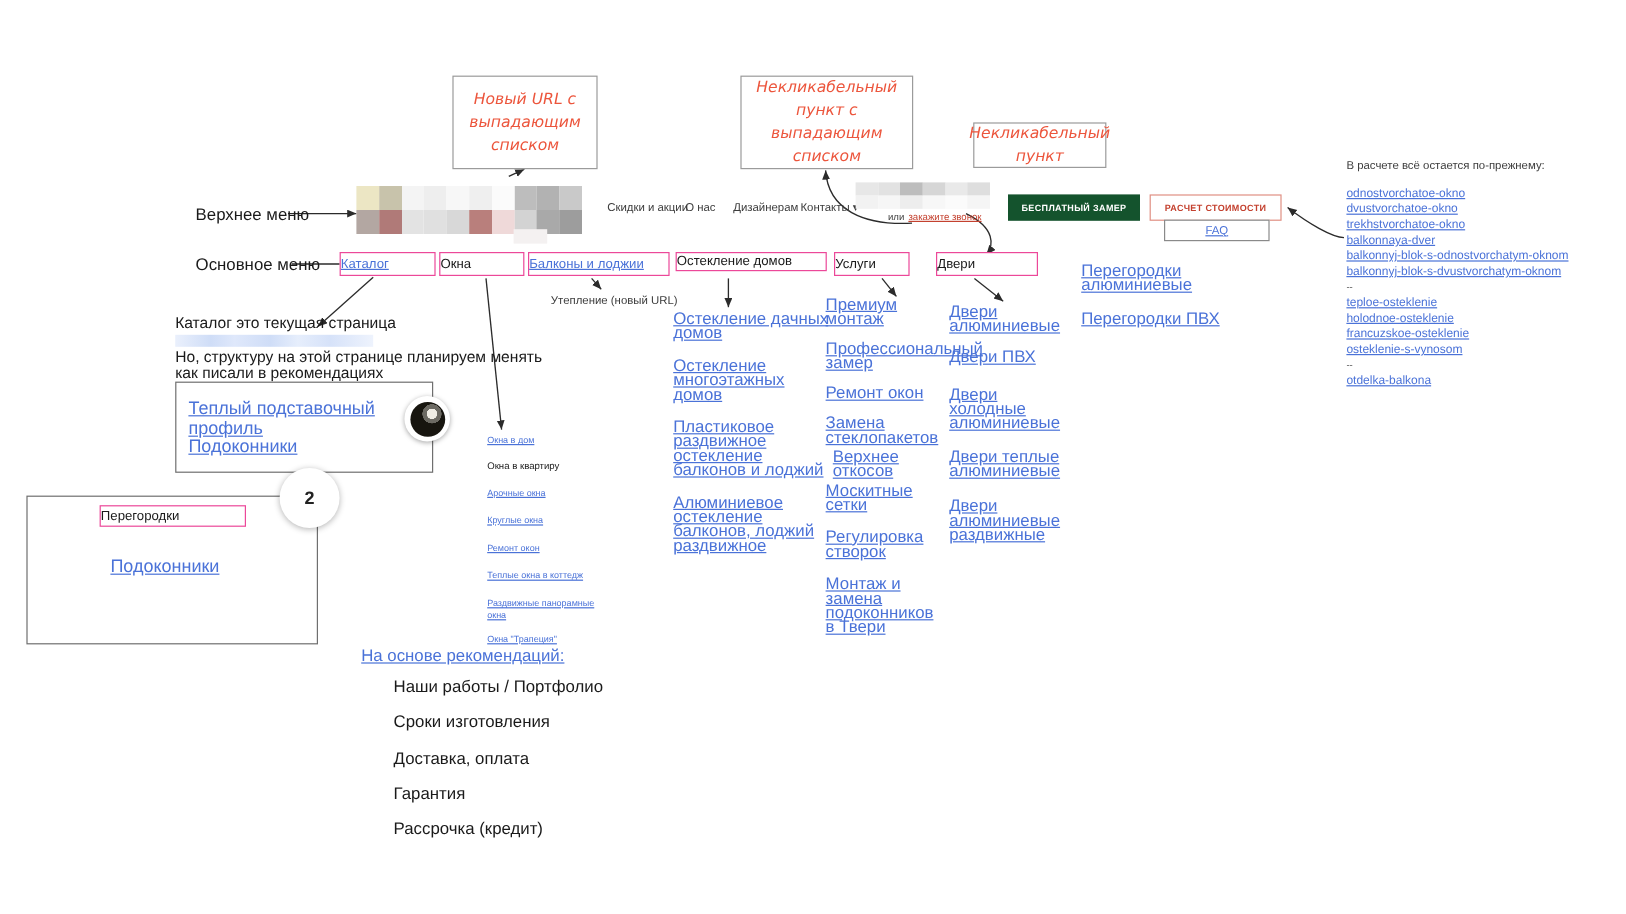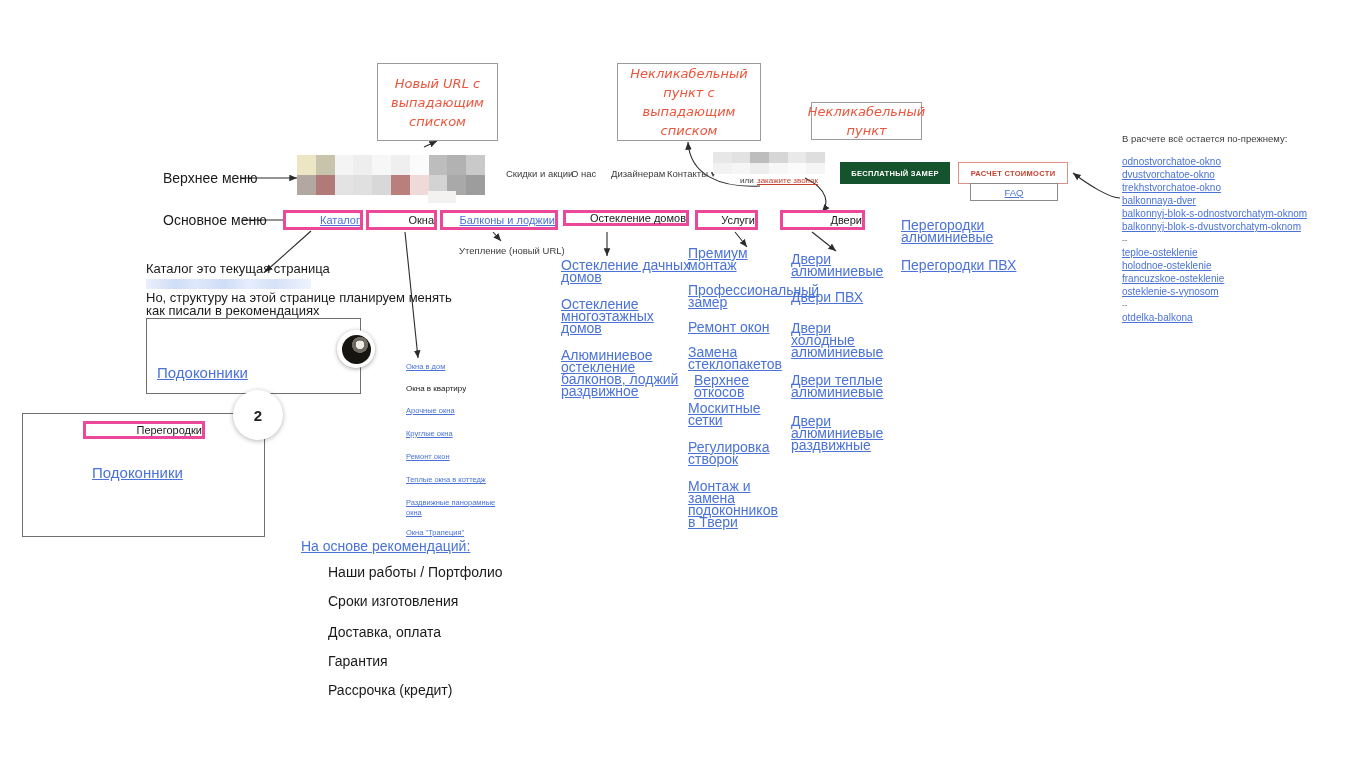--- a/index.html
+++ b/index.html
@@ -23,22 +23,22 @@
 
   
   .anno-box{
     border:1px solid #9b9b9b;background:#fff;
     display:flex;align-items:center;justify-content:center;text-align:center;
     color:#ec553c;font-style:italic;font-size:13px;line-height:19px;
     font-family:"DejaVu Sans",sans-serif;
     padding:4px 6px;box-sizing:border-box;
   }
   .menu-box{
-    border:3px solid #ec4899;background:#fff;
-    display:flex;align-items:center;justify-content:flex-end;
+    border:1px solid #ec4899;background:#fff;
+    display:flex;align-items:center;justify-content:flex-start;
     font-size:11px;box-sizing:border-box;
   }
   .menu-box .bl{color:#4a72d8;text-decoration:underline;}
   .plain-box{border:1px solid #6f6f6f;background:#fff;box-sizing:border-box;}
 
   
   .cta-solid{
     background:#14532d;color:#fff;font-size:7.5px;font-weight:bold;letter-spacing:.3px;
     display:flex;align-items:center;justify-content:center;box-sizing:border-box;
   }
@@ -199,20 +199,21 @@
 </div>
 
 <div class="abs small" style="left:459px;top:245px;">Утепление (новый URL)</div>
 
 <div class="abs lbl-md" style="left:146px;top:261px;">Каталог это текущая страница</div>
 <div class="abs hl-band" style="left:146px;top:279px;width:165px;height:10px;"></div>
 <div class="abs lbl-md" style="left:146px;top:290px;">Но, структуру на этой странице планируем менять</div>
 <div class="abs lbl-md" style="left:146px;top:303px;">как писали в рекомендациях</div>
 
 <div class="abs plain-box" style="left:146px;top:318px;width:215px;height:76px;">
+  <div class="abs link-big" style="left:10px;top:13px;">Теплый подставочный профиль</div>
   <div class="abs link-big" style="left:10px;top:45px;">Подоконники</div>
 </div>
 <div class="abs bubble" style="left:337px;top:330px;">
   <div class="ph"></div>
 </div>
 
 <div class="abs plain-box" style="left:22px;top:413px;width:243px;height:124px;">
   <div class="abs menu-box" style="left:60px;top:7px;width:122px;height:18px;">
     <span>Перегородки</span>
   </div>
@@ -227,20 +228,21 @@
   <span class="link-xs" style="margin-bottom:13px;">Круглые окна</span>
   <span class="link-xs" style="margin-bottom:13px;">Ремонт окон</span>
   <span class="link-xs" style="margin-bottom:13px;">Теплые окна в коттедж</span>
   <span class="link-xs" style="margin-bottom:10px;width:100px;">Раздвижные панорамные окна</span>
   <span class="link-xs">Окна "Трапеция"</span>
 </div>
 
 <div class="abs" style="left:561px;top:259px;width:130px;">
   <span class="link-s" style="margin-bottom:15px;">Остекление дачных домов</span>
   <span class="link-s" style="margin-bottom:15px;">Остекление многоэтажных домов</span>
+  <span class="link-s" style="margin-bottom:15px;">Пластиковое раздвижное остекление балконов и лоджий</span>
   <span class="link-s">Алюминиевое остекление балконов, лоджий раздвижное</span>
 </div>
 
 <div class="abs" style="left:688px;top:247px;width:100px;">
   <span class="link-s" style="margin-bottom:13px;">Премиум монтаж</span>
   <span class="link-s" style="margin-bottom:13px;">Профессиональный замер</span>
   <span class="link-s" style="margin-bottom:13px;">Ремонт окон</span>
   <span class="link-s" style="margin-bottom:4px;">Замена стеклопакетов</span>
   <span class="link-s" style="margin-left:6px;margin-bottom:4px;">Верхнее откосов</span>
   <span class="link-s" style="margin-bottom:15px;">Москитные сетки</span>

